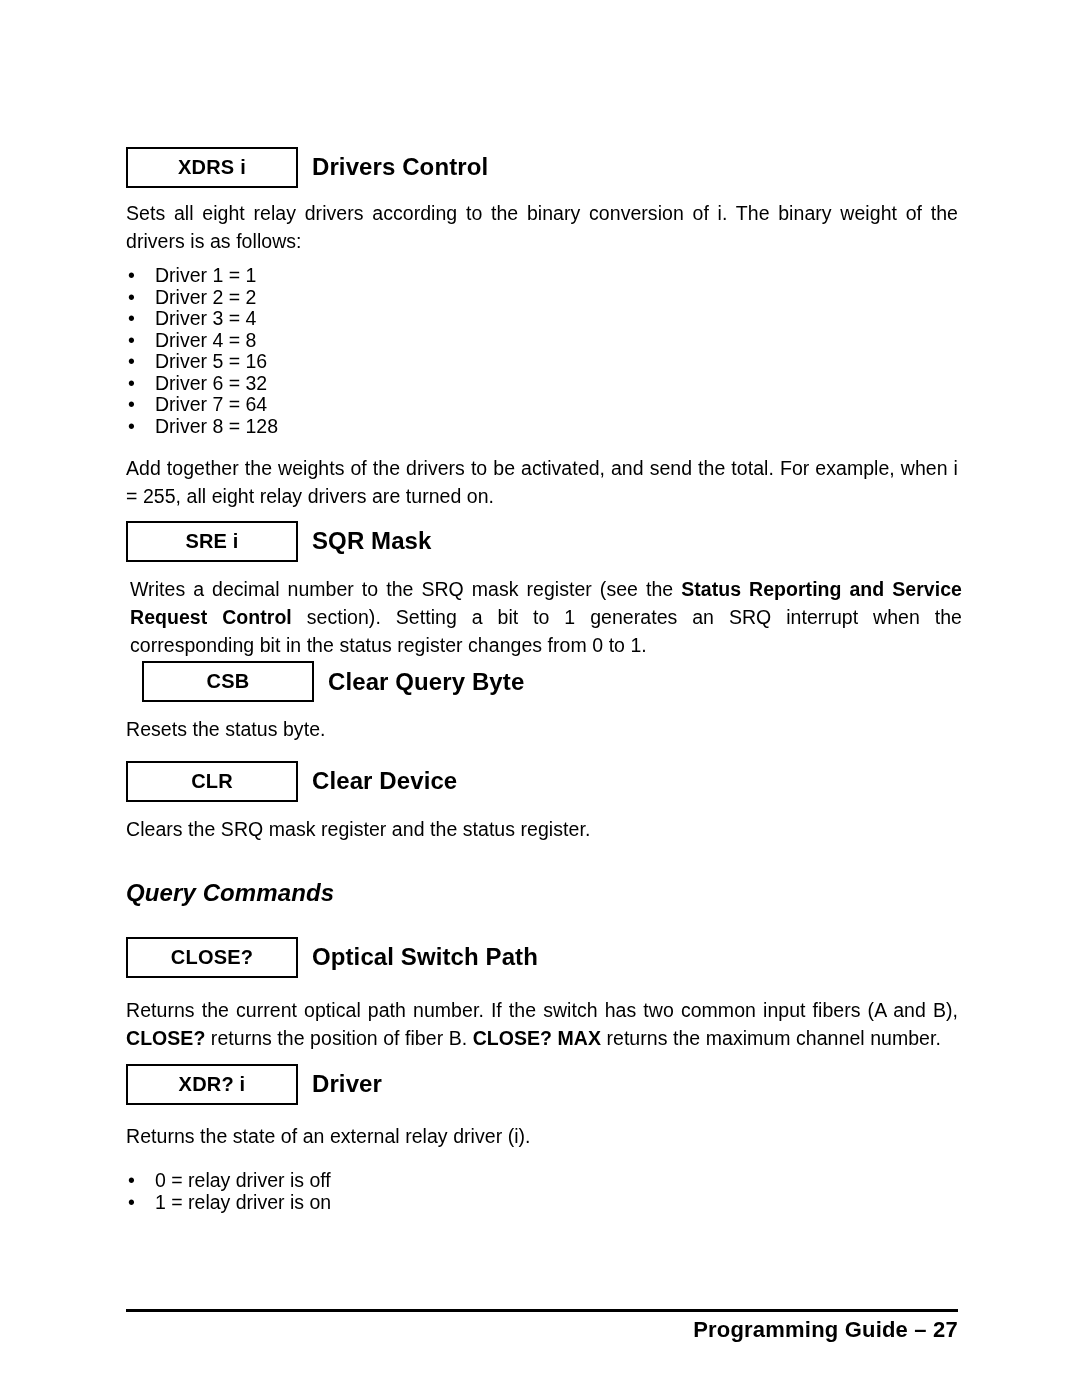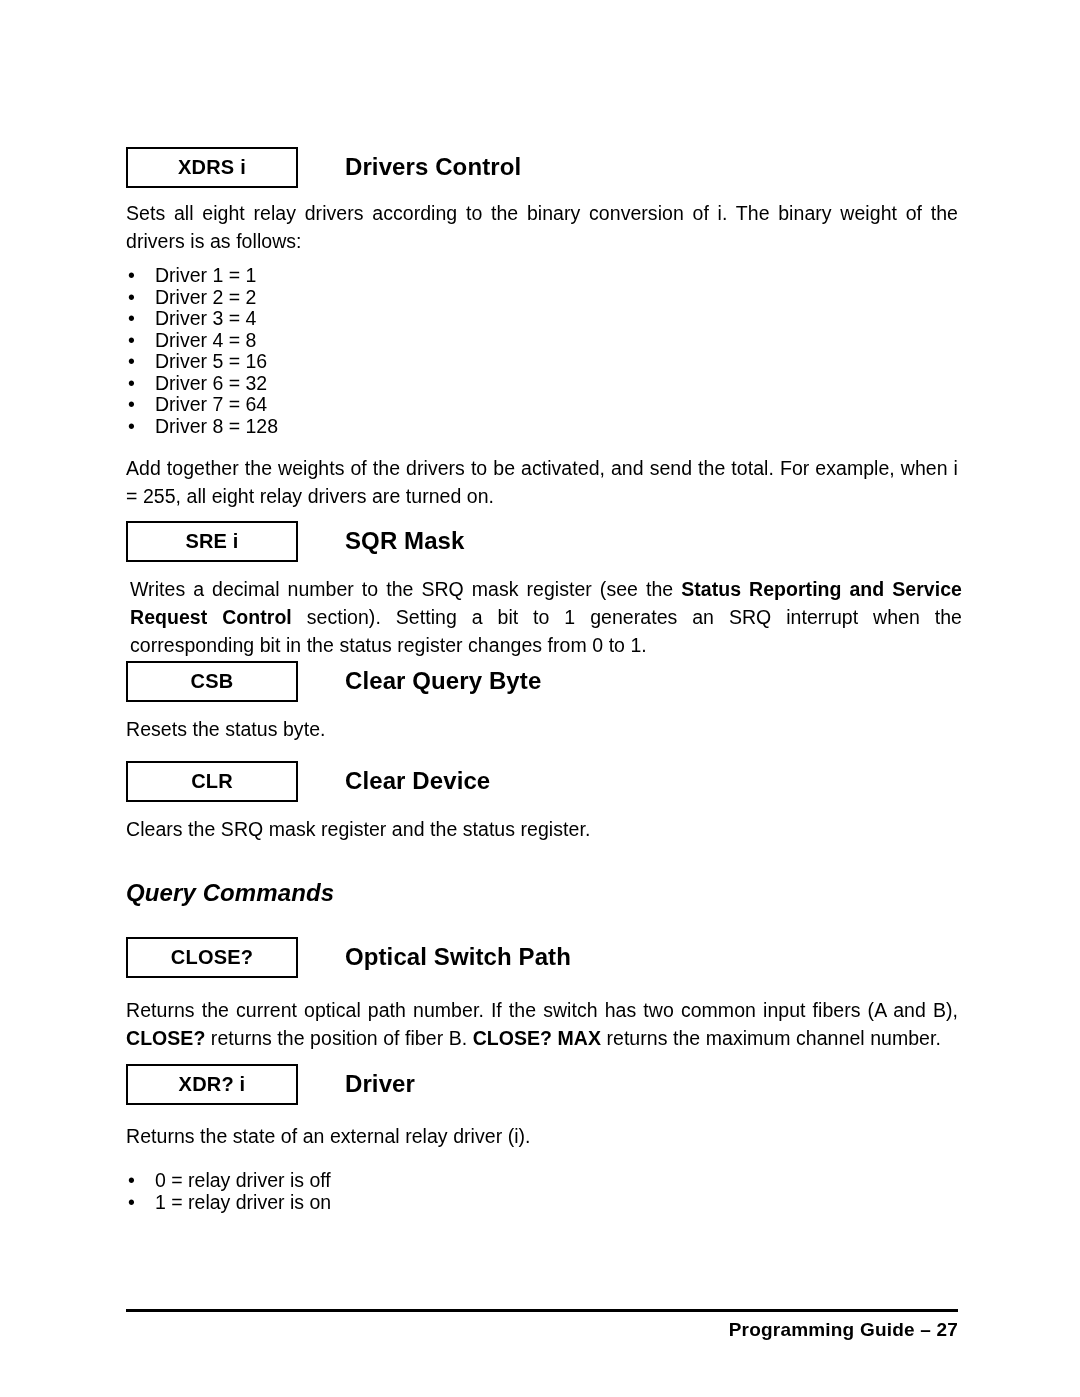--- a/index.html
+++ b/index.html
@@ -21,21 +21,20 @@
     left: 126px;
     top: 0;
     width: 832px;
     height: 1397px;
   }
 
   
   .cmd-row {
     display: flex;
     align-items: stretch;
-    gap: 33px;
   }
   .cmd-box {
     width: 172px;
     box-sizing: border-box;
     border: 2px solid #000000;
     text-align: center;
     font-weight: bold;
     font-size: 20px;
     line-height: 30px;
     padding: 3px 0 4px 0;
@@ -102,33 +101,33 @@
     height: 3px;
     background: #000000;
   }
   .footer-text {
     position: absolute;
     left: 0;
     top: 1318px;
     width: 832px;
     text-align: right;
     font-weight: bold;
-    font-size: 19px;
+    font-size: 22px;
     line-height: 24px;
     letter-spacing: 0.2px;
   }
 
   
   .b-xdrs-row      { position: absolute; left: 0;  top: 147px; }
   .b-xdrs-para     { position: absolute; left: 0;  top: 199px; width: 832px; }
   .b-driver-list   { position: absolute; left: 0;  top: 265px; width: 500px; }
   .b-add-para      { position: absolute; left: 0;  top: 454px; width: 832px; }
   .b-sre-row       { position: absolute; left: 0;  top: 521px; }
   .b-sre-para      { position: absolute; left: 4px;  top: 575px; width: 832px; }
-  .b-csb-row       { position: absolute; left: 0;  top: 661px; }
+  .b-csb-row       { position: absolute; left: 16px;  top: 661px; align-items: center; }
   .b-csb-para      { position: absolute; left: 0;  top: 715px; width: 832px; }
   .b-clr-row       { position: absolute; left: 0;  top: 761px; }
   .b-clr-para      { position: absolute; left: 0;  top: 815px; width: 832px; }
   .b-query-head    { position: absolute; left: 0;  top: 880px; }
   .b-close-row     { position: absolute; left: 0;  top: 937px; }
   .b-close-para    { position: absolute; left: 0;  top: 996px; width: 832px; }
   .b-xdr-row       { position: absolute; left: 0;  top: 1064px; }
   .b-xdr-para      { position: absolute; left: 0;  top: 1122px; width: 832px; }
   .b-relay-list    { position: absolute; left: 0;  top: 1170px; width: 500px; }
 </style>

